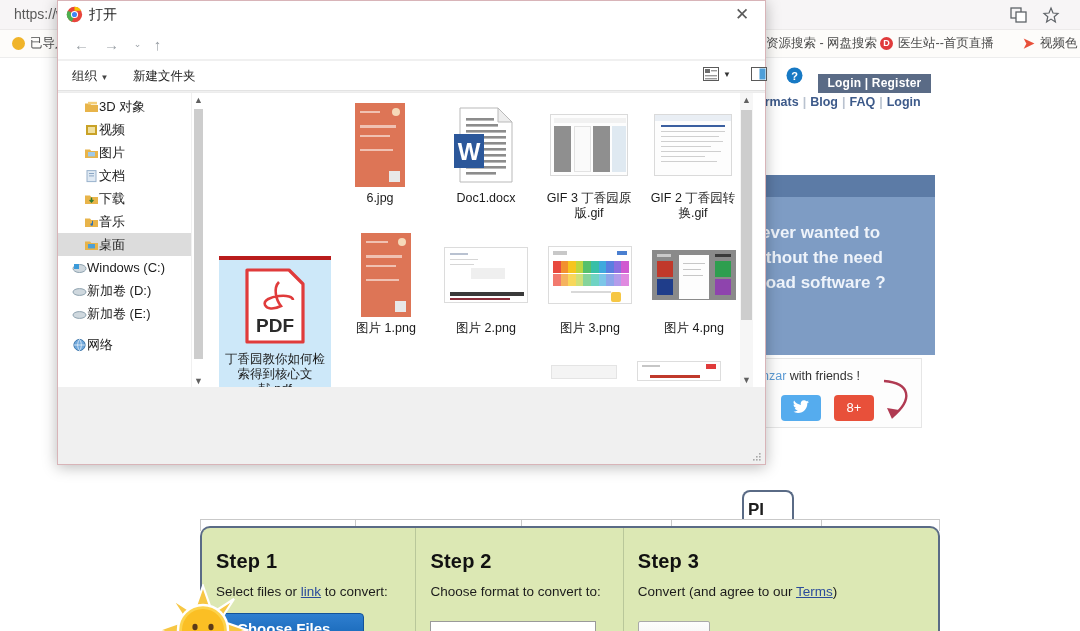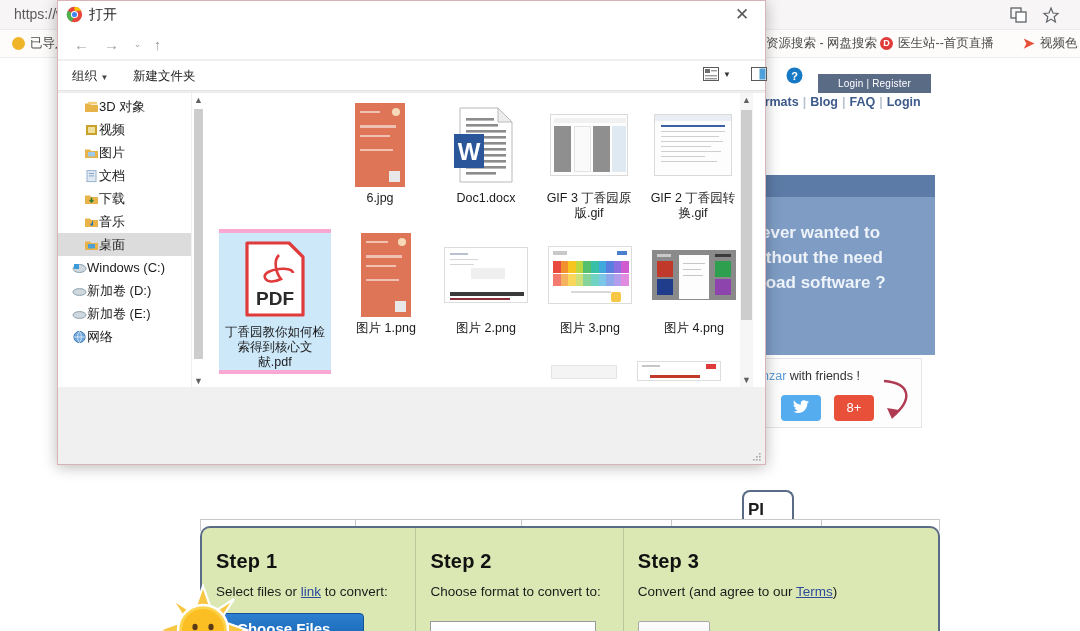--- a/index.html
+++ b/index.html
@@ -33,21 +33,21 @@
     position:absolute; top:5px; font-size:12.5px; color:#4a4a4a;
     white-space:nowrap; display:flex; align-items:center; gap:5px;
   }
   .bm .fav { width:13px; height:13px; border-radius:50%; display:inline-block; flex:0 0 auto;
              font-size:9px; color:#fff; text-align:center; line-height:13px; font-weight:bold;}
 
   
   .page-area { position:absolute; left:0; top:58px; width:1080px; height:573px; background:#fff; }
   .login-pill {
     position:absolute; left:818px; top:16px; width:113px; height:19px;
-    background:#5a6b86; color:#fff; font-size:10px; font-weight:normal;
+    background:#5a6b86; color:#fff; font-size:12px; font-weight:bold;
     text-align:center; line-height:19px; letter-spacing:.2px;
   }
   .topnav {
     position:absolute; left:753px; top:37px; font-size:12.5px; font-weight:bold;
     color:#3d5a8a; white-space:nowrap;
   }
   .topnav span { padding:0 4px; }
   .topnav i { color:#b9c2cf; font-style:normal; }
   .hero {
     position:absolute; left:755px; top:117px; width:180px; height:180px;
@@ -174,21 +174,21 @@
   .tree-scroll .arr { position:absolute; left:0; width:13px; height:14px; text-align:center;
                       line-height:14px; font-size:9px; color:#606060; }
   .tree-scroll .thumb { position:absolute; left:2px; top:16px; width:9px; height:250px; background:#cdcdcd; }
 
   .files { position:absolute; left:147px; top:0; width:548px; height:295px; background:#fff; overflow:hidden;}
   .fitem { position:absolute; width:106px; text-align:center; }
   .fitem .thumb-wrap { height:92px; display:flex; align-items:center; justify-content:center;}
   .fitem .flabel { font-size:12.5px; color:#1b1b1b; line-height:15px; }
   .fitem.sel .flabel { background:#cde8f9; display:inline-block; padding:0 2px;text-align:center; }
   .fitem.sel .thumb-wrap { background:#cde8f9; }
-  .fitem.sel { background:#f9a8d4; }
+  .fitem.sel { background:#b91c1c;margin-top:27px; }
 
   .jpg-thumb { width:50px; height:84px; background:#dd7556; position:relative; overflow:hidden;}
   .jpg-thumb .ln { position:absolute; background:rgba(255,255,255,.55); height:2px; }
   .gif-thumb { width:78px; height:62px; background:#fdfdfd; border:1px solid #dadada; position:relative; overflow:hidden;}
   .docx-thumb { width:68px; height:78px; position:relative; }
   .pdf-thumb { width:68px; height:80px; position:relative; }
   .png-thumb { width:84px; height:60px; background:#fff; border:1px solid #dcdcdc; position:relative; overflow:hidden;}
 
   .files-scroll { position:absolute; right:0; top:0; width:13px; height:295px; background:#f6f6f6; }
   .files-scroll .arr { position:absolute; left:0; width:13px; height:15px; text-align:center;
@@ -458,21 +458,21 @@
               <ellipse cx="7.5" cy="8" rx="6.5" ry="3.4" fill="#cfd8de" stroke="#8fa3b0"></ellipse>
             </svg></span>
         <span>新加卷 (D:)</span>
       </div>
       <div class="tree-row root">
         <span class="tico"><svg width="15" height="14" viewBox="0 0 15 14">
               <ellipse cx="7.5" cy="8" rx="6.5" ry="3.4" fill="#cfd8de" stroke="#8fa3b0"></ellipse>
             </svg></span>
         <span>新加卷 (E:)</span>
       </div>
-      <div class="tree-row root" style="">
+      <div class="tree-row root" style="margin-top:8px">
         <span class="tico"><svg width="15" height="14" viewBox="0 0 15 14">
               <circle cx="7.5" cy="7" r="5.6" fill="#6fa8dc" stroke="#3f78ad"></circle>
               <path d="M2 7h11M7.5 1.4c2.4 2.6 2.4 8.6 0 11.2M7.5 1.4C5.1 4 5.1 10 7.5 12.6" stroke="#e8f1fa" stroke-width=".8" fill="none"></path>
             </svg></span>
         <span>网络</span>
       </div>
 
       <div class="tree-scroll">
         <div class="arr" style="top:0">▲</div>
         <div class="thumb"></div>

